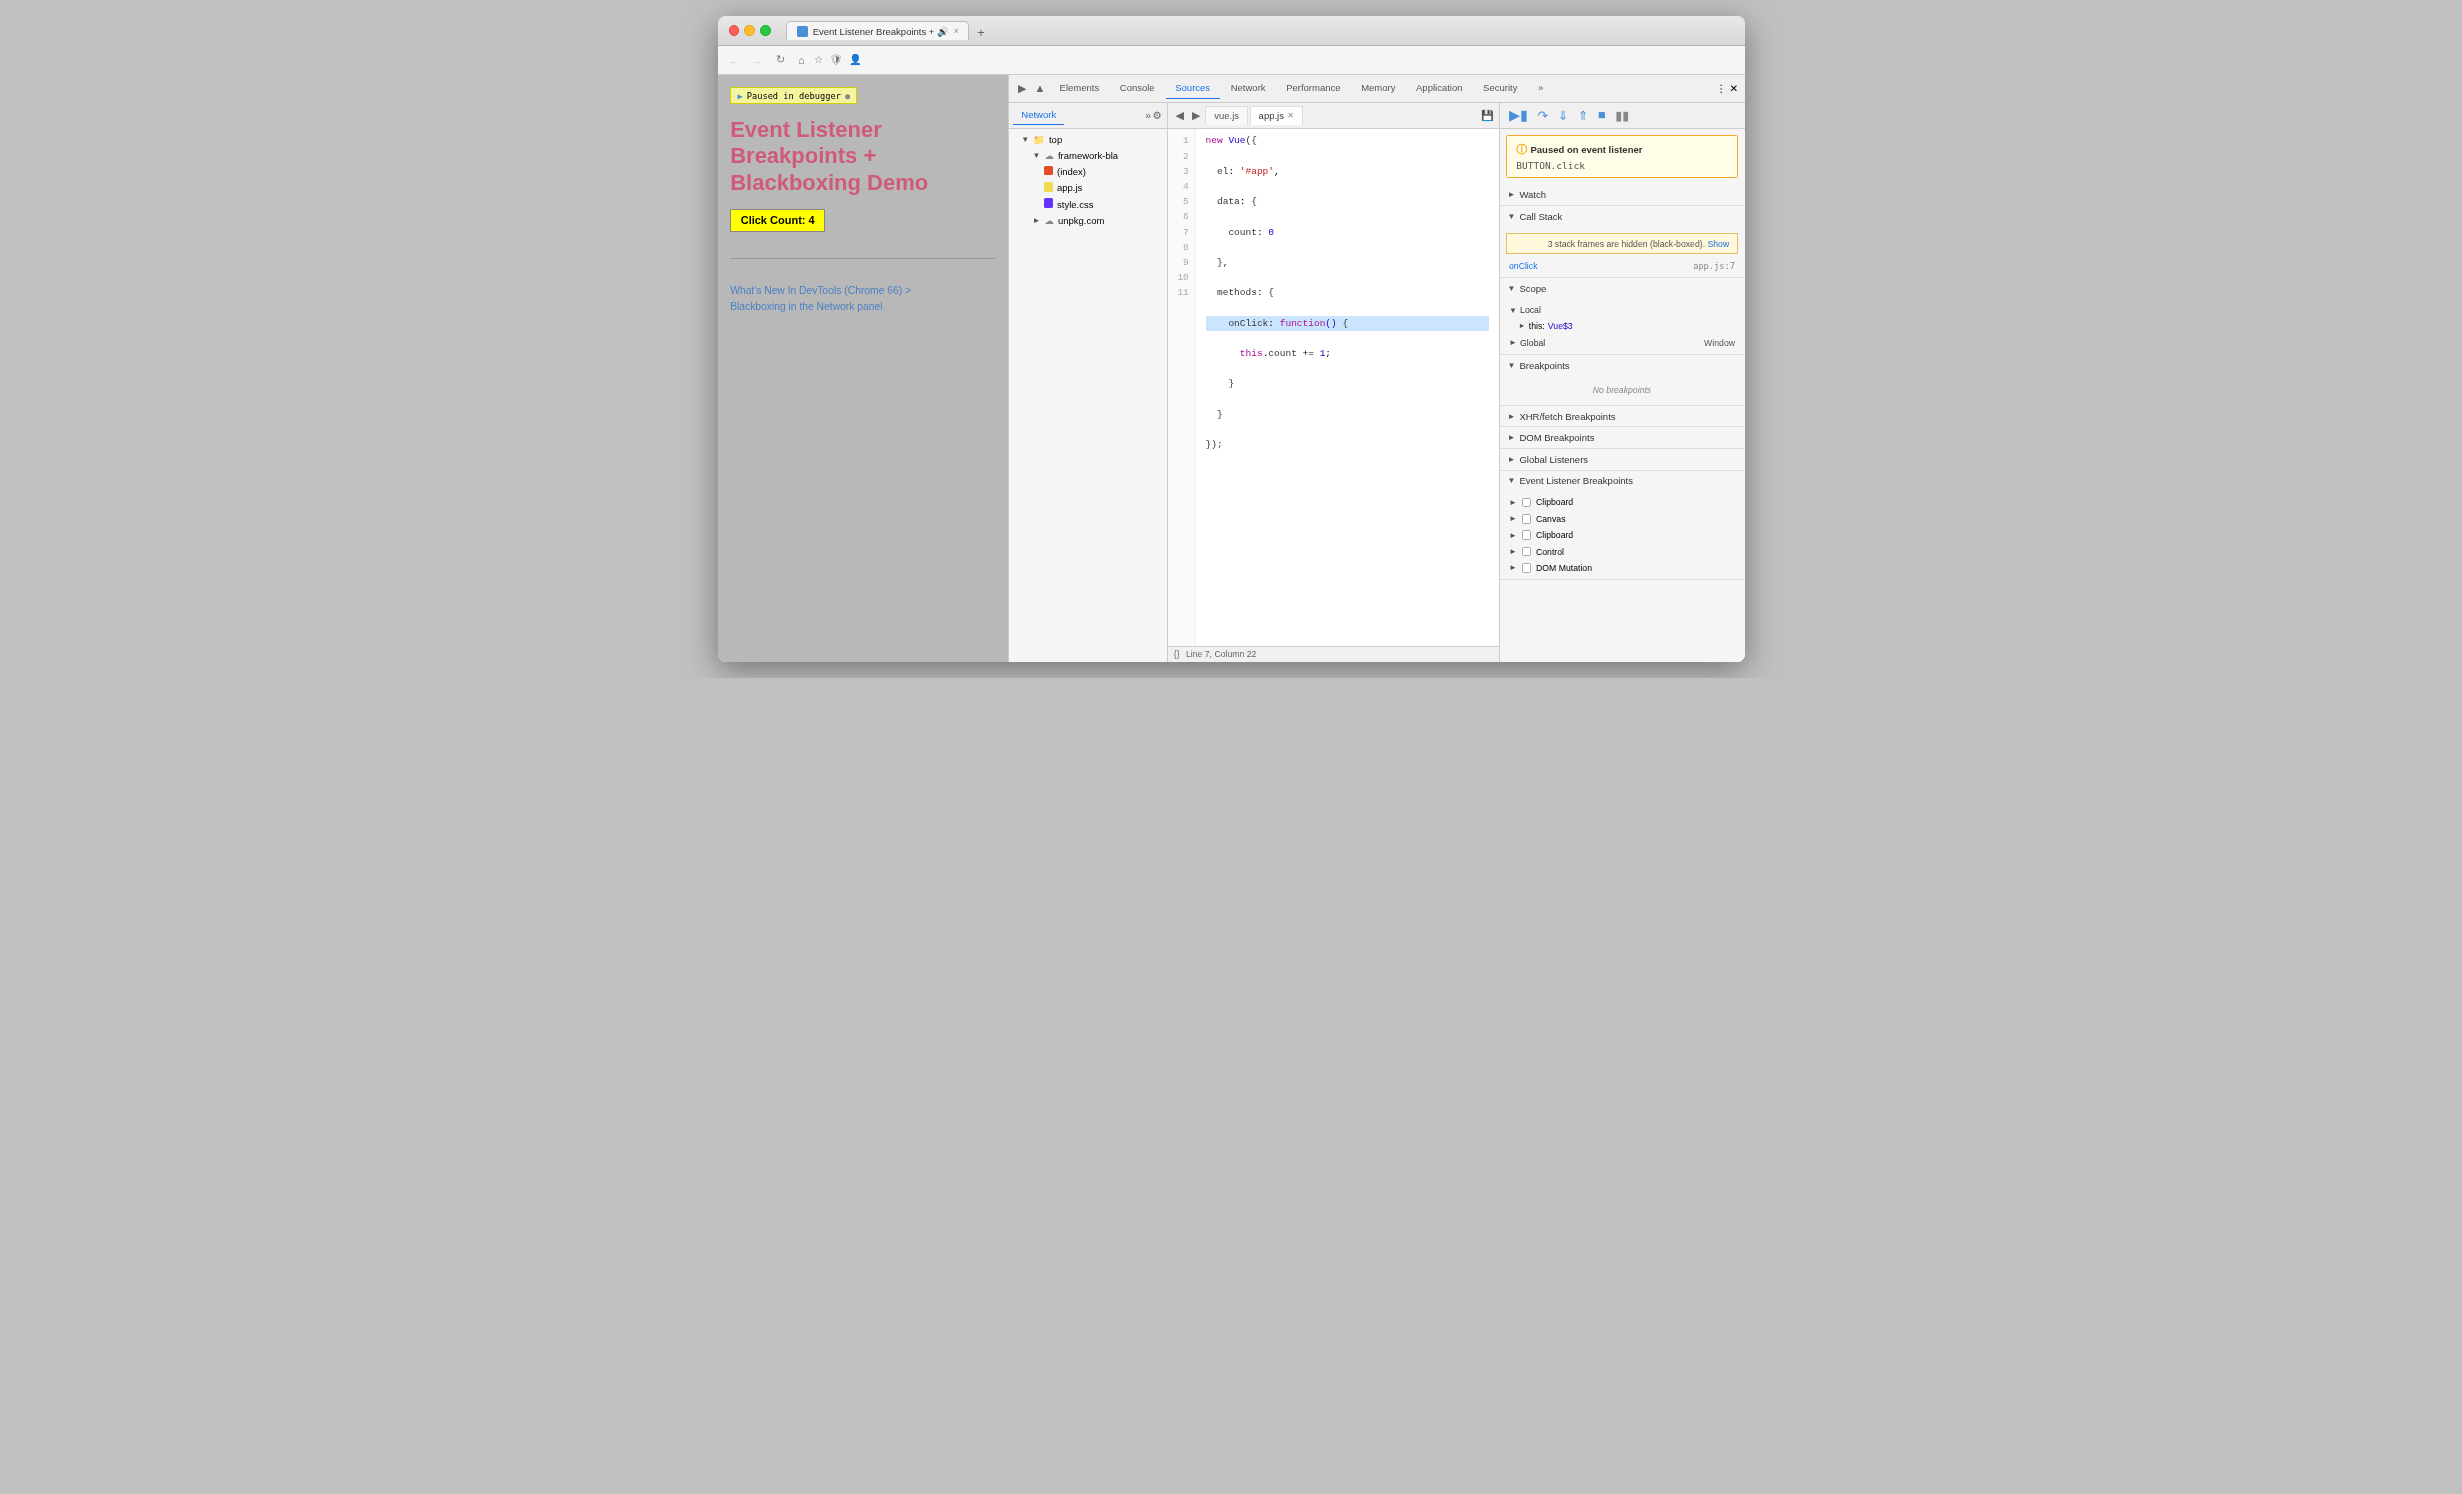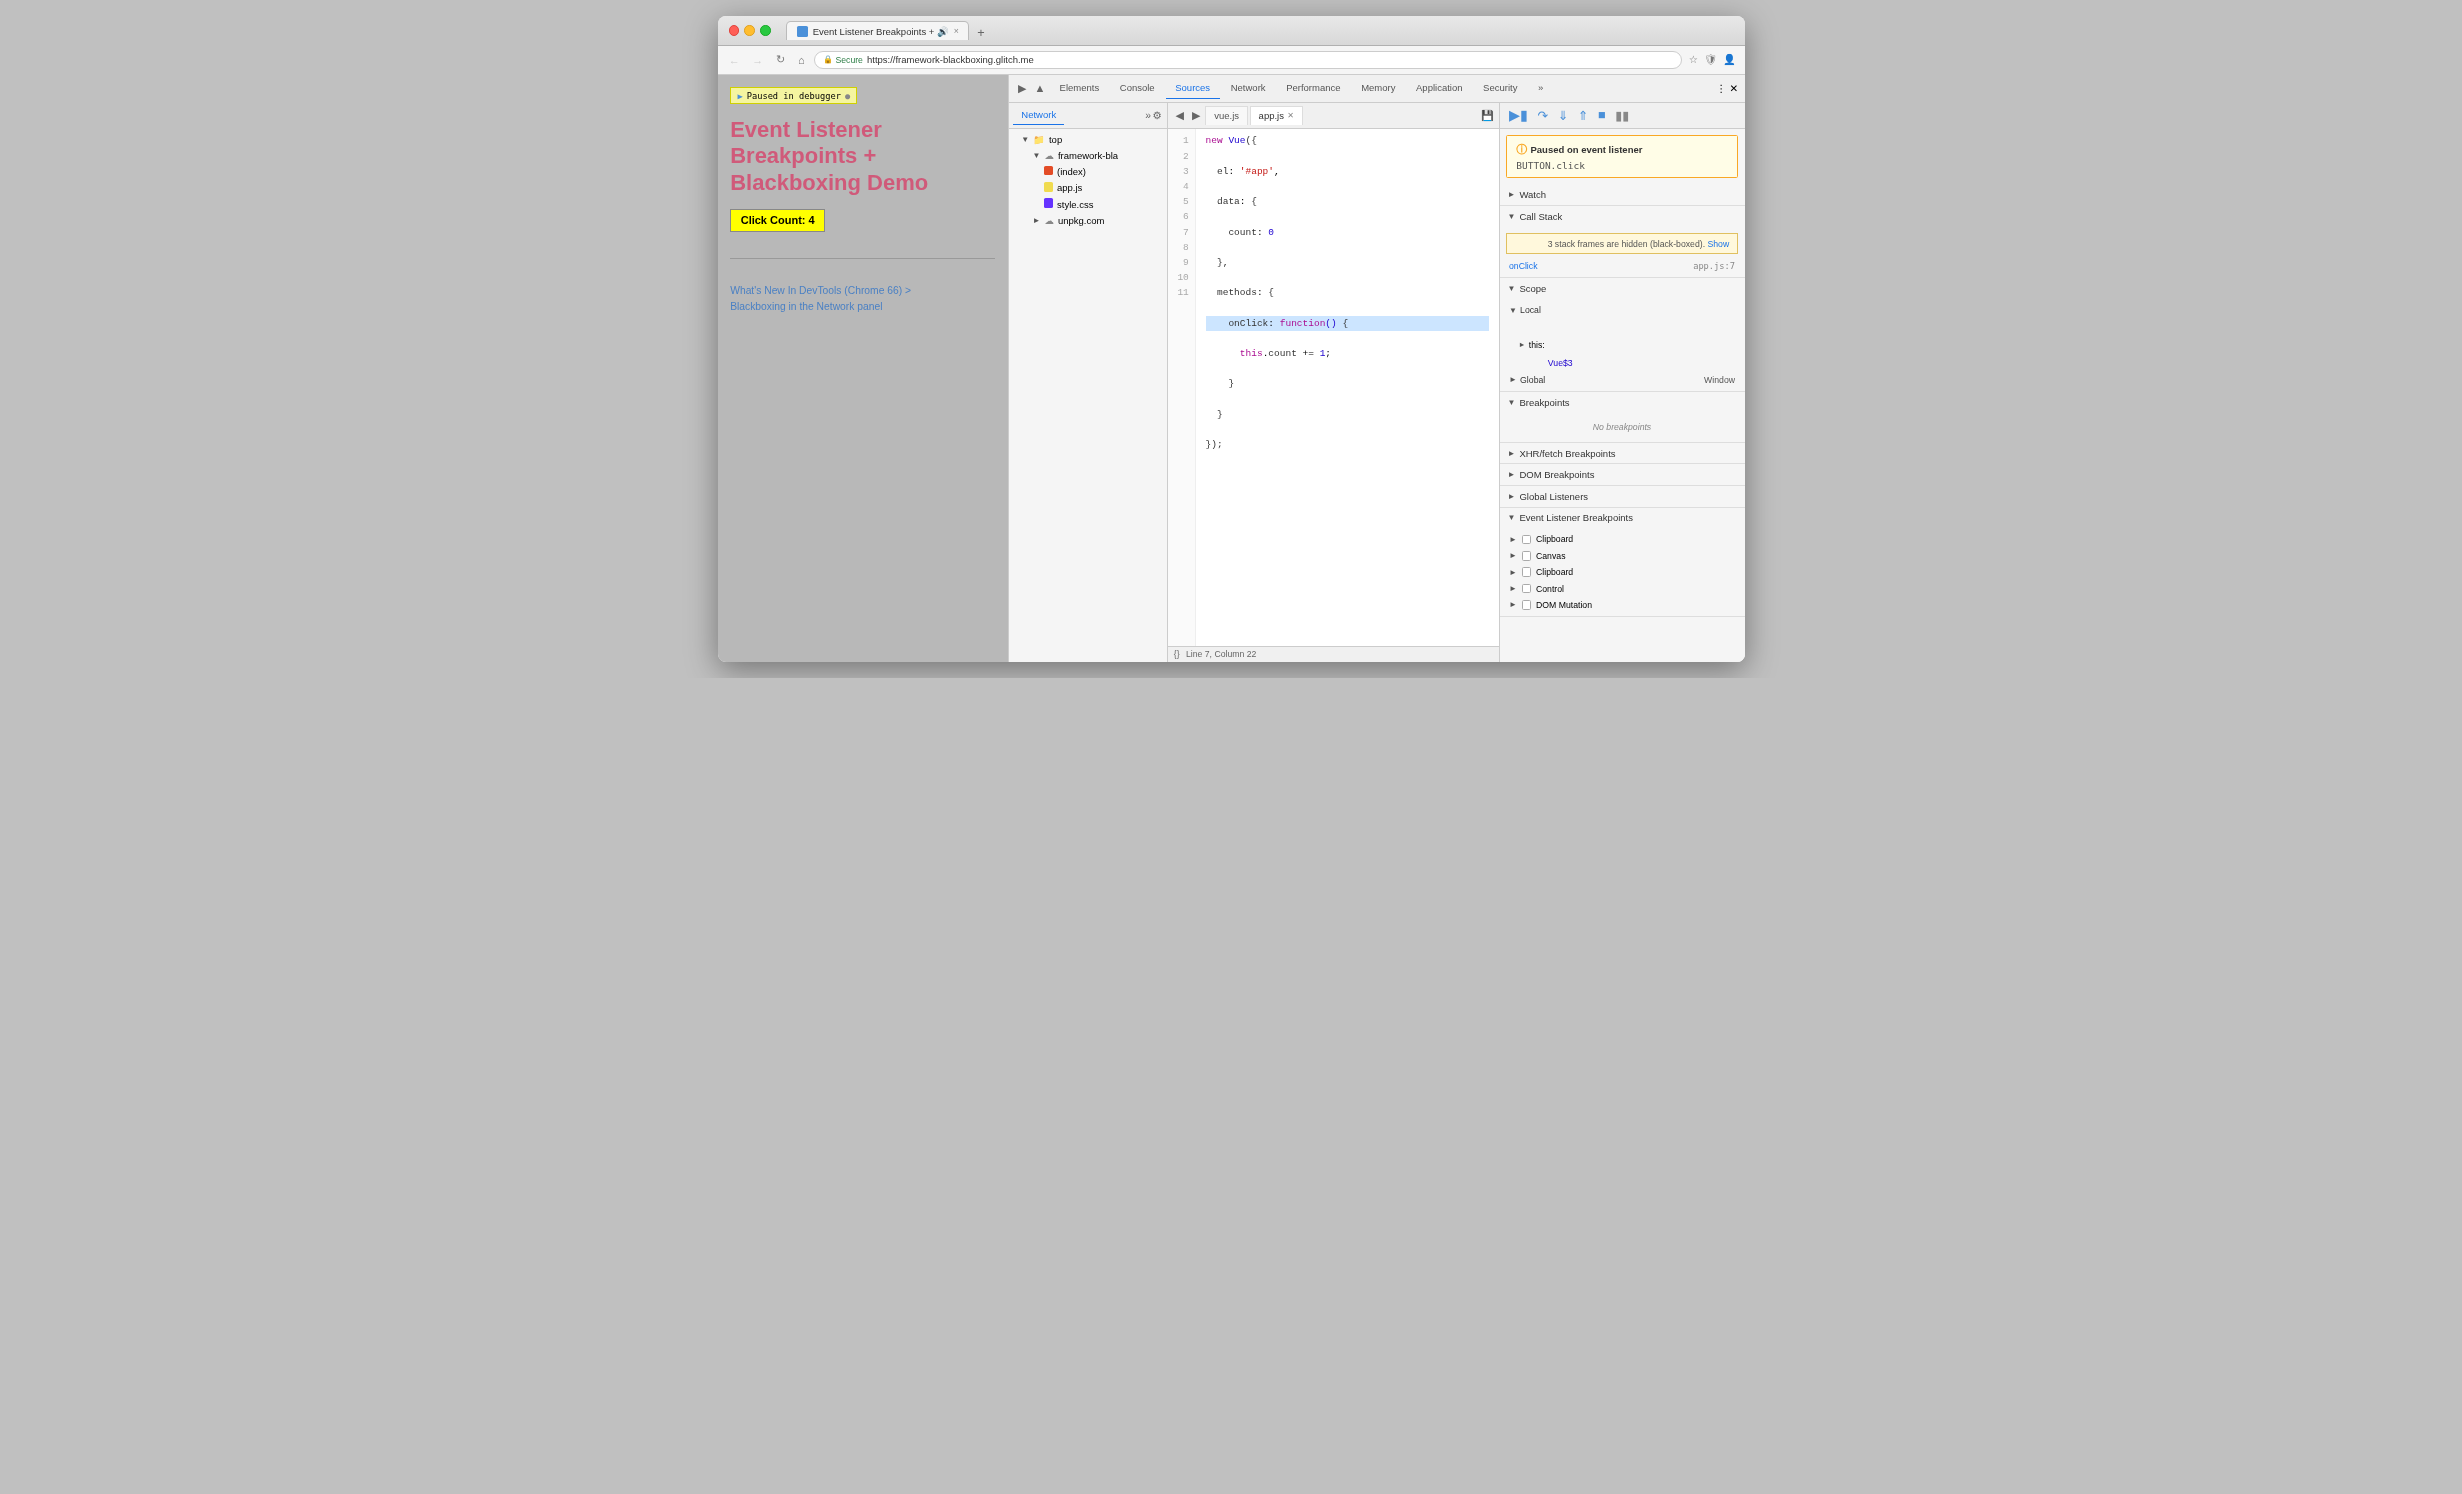--- a/index.html
+++ b/index.html
@@ -470,26 +470,20 @@
       </div>
       <span class="new-tab-btn">+</span>
     </div>
   </div>
 
   <div class="address-bar">
     <span class="nav-btn disabled">←</span>
     <span class="nav-btn disabled">→</span>
     <span class="nav-btn">↻</span>
     <span class="nav-btn">⌂</span>
-    <div class="url-bar">
-      <span class="secure-badge">
-        <span>Secure</span>
-      </span>
-      <span class="url-text">https://framework-blackboxing.glitch.me</span>
-    </div>
     <div class="address-bar-icons">
       <span>☆</span>
       <span>🛡</span>
       <span>👤</span>
     </div>
   </div>
 
   <div class="main-area">
 
     <div class="page-preview">
@@ -664,21 +658,21 @@
               <span>Scope</span>
             </div>
             <div class="section-content">
               <div class="scope-item">
                 <span class="section-arrow">▼</span>
                 <span class="scope-label">Local</span>
               </div>
               <div class="scope-item" style="padding-left:19px;">
                 <span class="scope-arrow">►</span>
                 <span>this:</span>
-                <span style="color:#1c00cf;margin-top:37px;">Vue$3</span>
+                <span style="color:#1c00cf;">Vue$3</span>
               </div>
               <div class="global-item">
                 <div style="display:flex;align-items:center;gap:3.2px;">
                   <span class="section-arrow">►</span>
                   <span class="scope-label">Global</span>
                 </div>
                 <span style="color:#555;">Window</span>
               </div>
             </div>
           </div>

